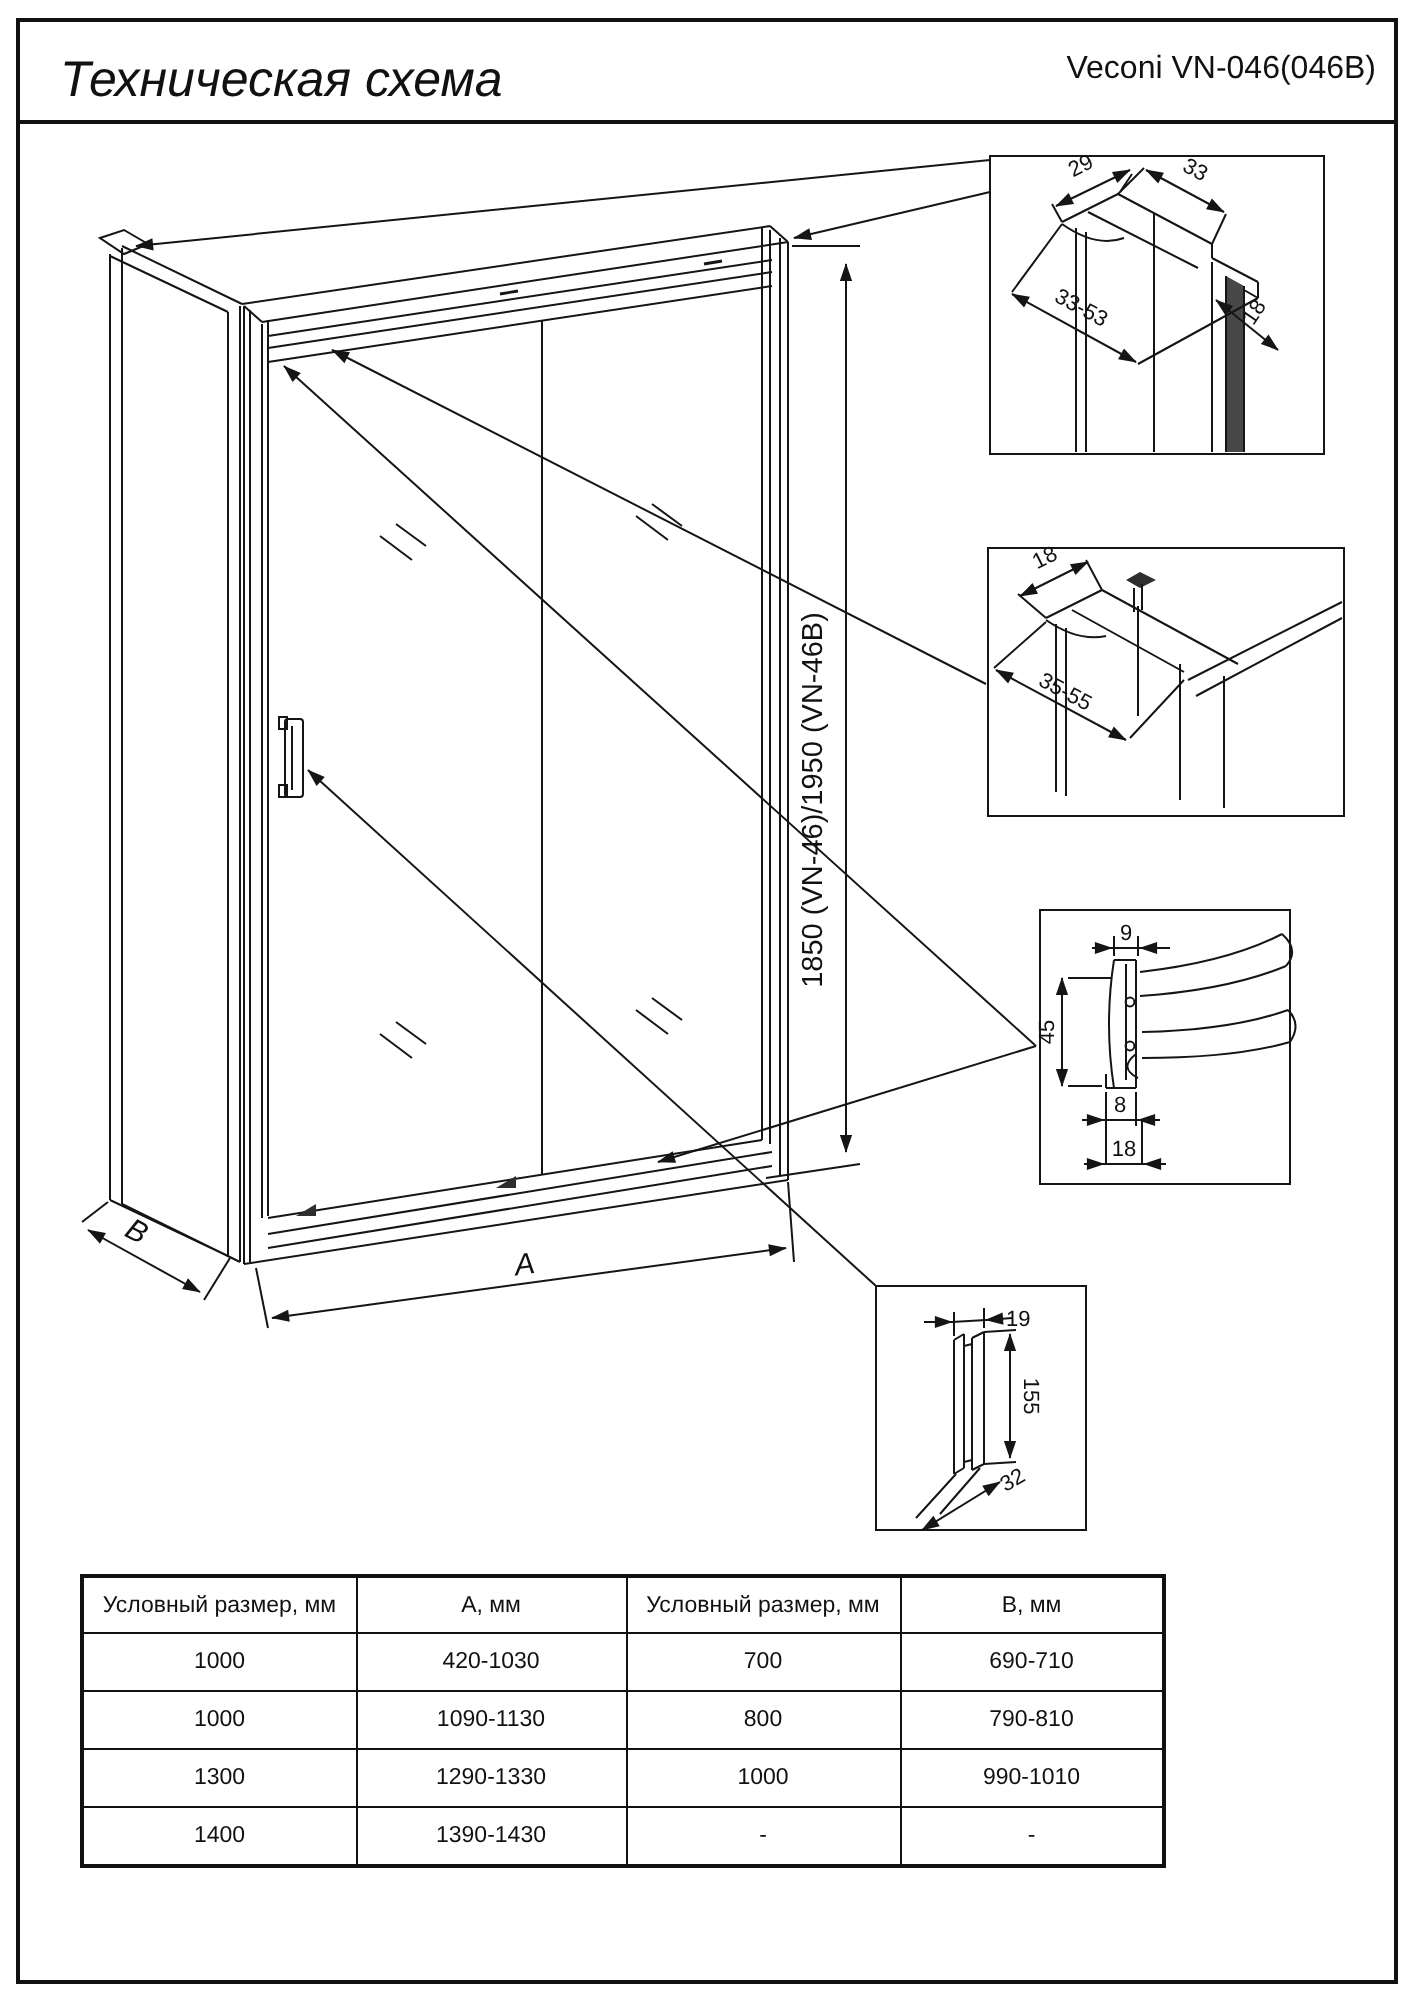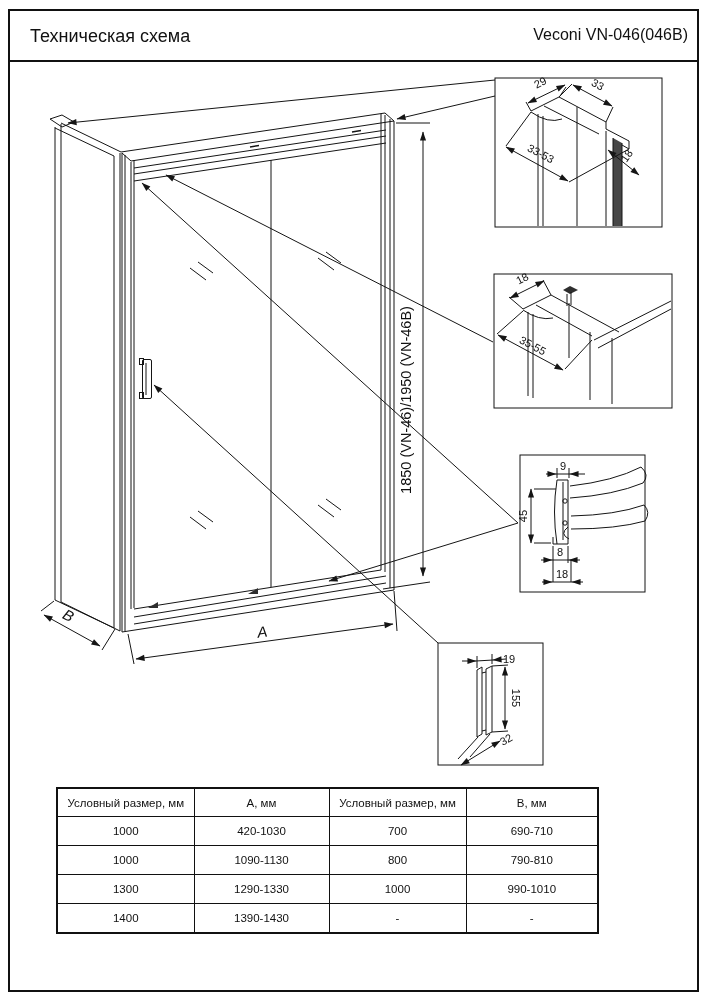--- a/index.html
+++ b/index.html
@@ -1,29 +1,29 @@
 <!DOCTYPE html>
 <html><head>
 <meta charset="utf-8">
 <style>
   html,body{margin:0;padding:0;background:#e8e8e8;}
   .page{position:relative;width:707px;height:1000px;background:#ffffff;font-family:"Liberation Sans",sans-serif;color:#111;overflow:hidden;margin:0 auto;}
   .page-border{position:absolute;left:8px;top:9px;right:8px;bottom:8px;border:2px solid #111;}
-  .hdr-title{position:absolute;left:30px;top:26px;font-size:18px;white-space:nowrap;}
+  .hdr-title{position:absolute;left:30px;top:26px;font-size:25px;white-space:nowrap;font-style:italic;}
   .hdr-model{position:absolute;right:19px;top:26px;font-size:16px;white-space:nowrap;}
   .hdr-rule{position:absolute;left:8px;right:8px;top:60px;border-top:2px solid #111;height:0;}
   svg.drawing{position:absolute;left:0;top:0;}
   svg.drawing path,svg.drawing line,svg.drawing rect,svg.drawing circle,svg.drawing polygon{stroke:#151515;stroke-width:1;fill:none;}
   svg.drawing .thick{stroke-width:1.4;}
   svg.drawing .dark{fill:#474747;stroke:none;}
   svg.drawing .blk{fill:#2e2e2e;stroke:none;}
   svg.drawing text{stroke:none;fill:#111;font-family:"Liberation Sans",sans-serif;font-size:11px;}
   svg.drawing .big{font-size:14.5px;}
   svg.drawing .ab{font-size:15px;font-style:italic;}
-  table.sizes{position:absolute;left:56px;top:787px;border-collapse:collapse;table-layout:fixed;}
+  table.sizes{position:absolute;left:40px;top:787px;border-collapse:collapse;table-layout:fixed;}
   table.sizes th,table.sizes td{border:1px solid #111;font-size:11.5px;font-weight:normal;text-align:center;vertical-align:middle;padding:0;}
   table.sizes{border:2px solid #111;}
   table.sizes th{height:27px;}
   table.sizes td{height:28px;margin-left:24px;}
   .c1{width:137px;}.c2{width:135px;}.c3{width:137px;}.c4{width:132px;}
 </style>
 </head>
 <body>
 
 <div class="page">

